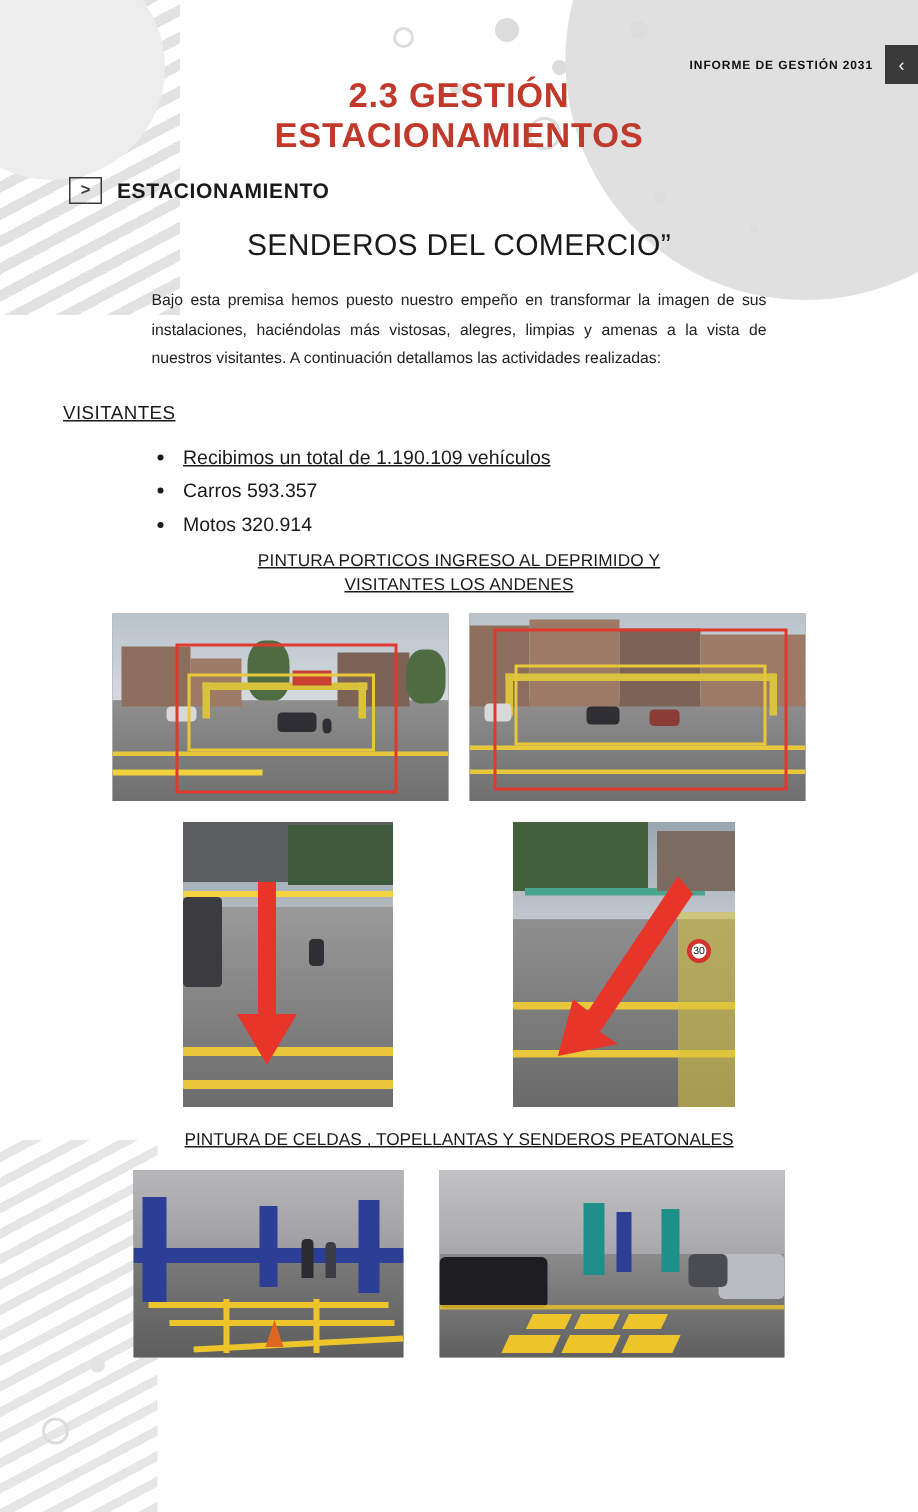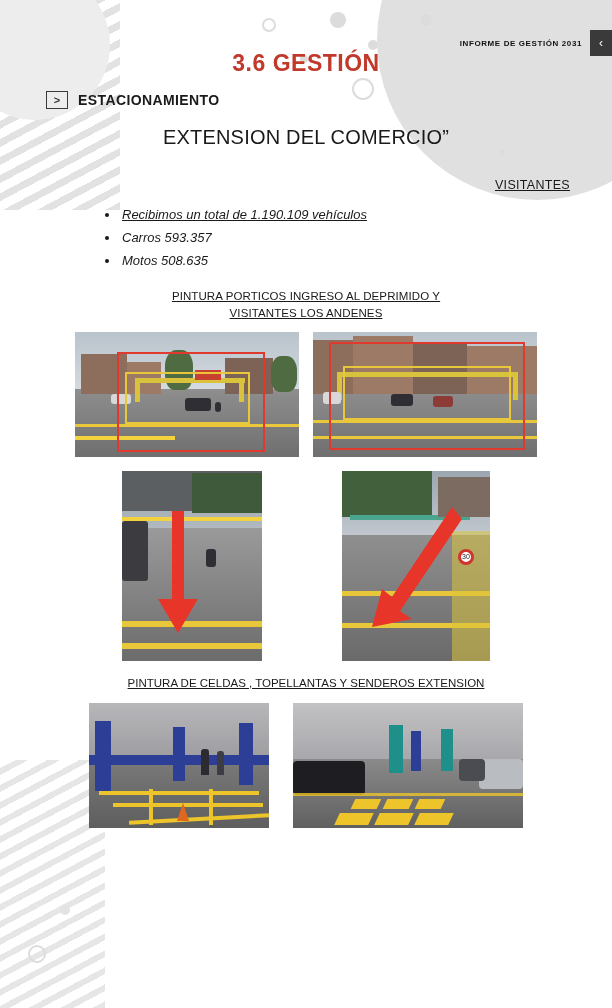--- a/index.html
+++ b/index.html
@@ -83,26 +83,26 @@
     line-height:1.25; color:#1a1a1a; letter-spacing:0.2px;
   }
   .quote .q2 { display:block; }
 
   .body-text {
     margin: 14px auto 0 auto; width:410px;
     font-size:10.5px; line-height:1.85; text-align:justify; color:#222;
   }
 
   .subhead {
-    margin-top:28px; text-align:right; font-size:12.5px;
+    margin-top:18px; text-align:left; font-size:12.5px;
     text-decoration:underline; color:#1a1a1a; letter-spacing:0.3px;
   }
 
   .bullets {
-    margin:12px 0 16px 78px; padding:0; list-style:disc; color:#1a1a1a;font-style:italic;
+    margin:12px 0 4px 78px; padding:0; list-style:disc; color:#1a1a1a;
   }
   .bullets li { font-size:13px; line-height:1.75; padding-left:2px; }
   .bullets li span.u { text-decoration:underline; }
 
   .caption {
     text-align:center; font-size:11.5px;
     text-decoration:underline; line-height:1.45; color:#1a1a1a;
     letter-spacing:0.1px;
   }
   .caption2 {
@@ -172,39 +172,41 @@
 </div>
 
 <div class="doc-header">
   <div class="hdr-text">INFORME DE GESTIÓN 2031</div>
   <div class="hdr-chip">‹</div>
 </div>
 
 <div class="page">
 
   <div class="section-title">
-    <span>3.6  GESTIÓN</span>
+    <span>2.3  GESTIÓN</span>
+    <span class="l2">ESTACIONAMIENTOS</span>
   </div>
 
   <div class="tag-row">
     <div class="tag-box">&gt;</div>
     <div class="tag-label">ESTACIONAMIENTO</div>
   </div>
 
   <div class="quote">
-    <span class="q2">EXTENSION DEL COMERCIO”</span>
-  </div>
-
+    <span class="q2">SENDEROS DEL COMERCIO”</span>
+  </div>
+
+  <div class="body-text">Bajo esta premisa hemos puesto nuestro empeño en transformar la imagen de sus instalaciones, haciéndolas más vistosas, alegres, limpias y amenas a la vista de nuestros visitantes. A continuación detallamos las actividades realizadas:</div>
 
   <div class="subhead">VISITANTES</div>
 
   <ul class="bullets">
     <li><span class="u">Recibimos  un total de 1.190.109 vehículos</span></li>
     <li><span>Carros 593.357</span></li>
-    <li><span>Motos 508.635</span></li>
+    <li><span>Motos 320.914</span></li>
   </ul>
 
   <div class="caption">
     <span>PINTURA PORTICOS INGRESO AL DEPRIMIDO Y</span><br>
     <span>VISITANTES LOS ANDENES</span>
   </div>
 
   <div class="photo-row">
 
     <div class="photo ph-w1">
@@ -274,21 +276,21 @@
       <div class="lane" style="left:0px; top:120px; width:148px; height:5px;"></div>
       <div class="lane" style="left:0px; top:152px; width:148px; height:5px;"></div>
       <div class="kerb" style="left:110px; top:60px; width:38px; height:130px; background:#d9c33c; opacity:.55;"></div>
       <div style="position:absolute; left:116px; top:78px; width:16px; height:16px; border-radius:50%; background:#fff; border:3px solid #d0342c; font-size:7px; color:#222; display:flex; align-items:center; justify-content:center;">30</div>
       <svg class="arrow-svg" viewBox="0 0 148 190">
         <path d="M120 48 L58 140 L70 148 L30 156 L40 118 L50 126 L110 36 Z" fill="#e8352a"></path>
       </svg>
     </div>
   </div>
 
-  <div class="caption2"> PINTURA DE CELDAS , TOPELLANTAS Y SENDEROS EXTENSION </div>
+  <div class="caption2"> PINTURA DE CELDAS , TOPELLANTAS Y SENDEROS PEATONALES </div>
 
   <div class="photo-row" style="margin-top:12px; gap:24px;">
 
     <div class="photo ph-b1">
       <div class="garage-ceil" style="background:linear-gradient(#b7b7ba,#9d9da1);"></div>
       <div class="garage-floor" style="background:linear-gradient(#7a7a7a,#5e5e5e);"></div>
       <div class="pillar" style="left:6px; top:18px; width:16px; height:70px;"></div>
       <div class="pillar" style="left:84px; top:24px; width:12px; height:54px;"></div>
       <div class="pillar" style="left:150px; top:20px; width:14px; height:62px;"></div>
       <div style="position:absolute; left:0; top:52px; width:180px; height:10px; background:#2c3e96;"></div>

